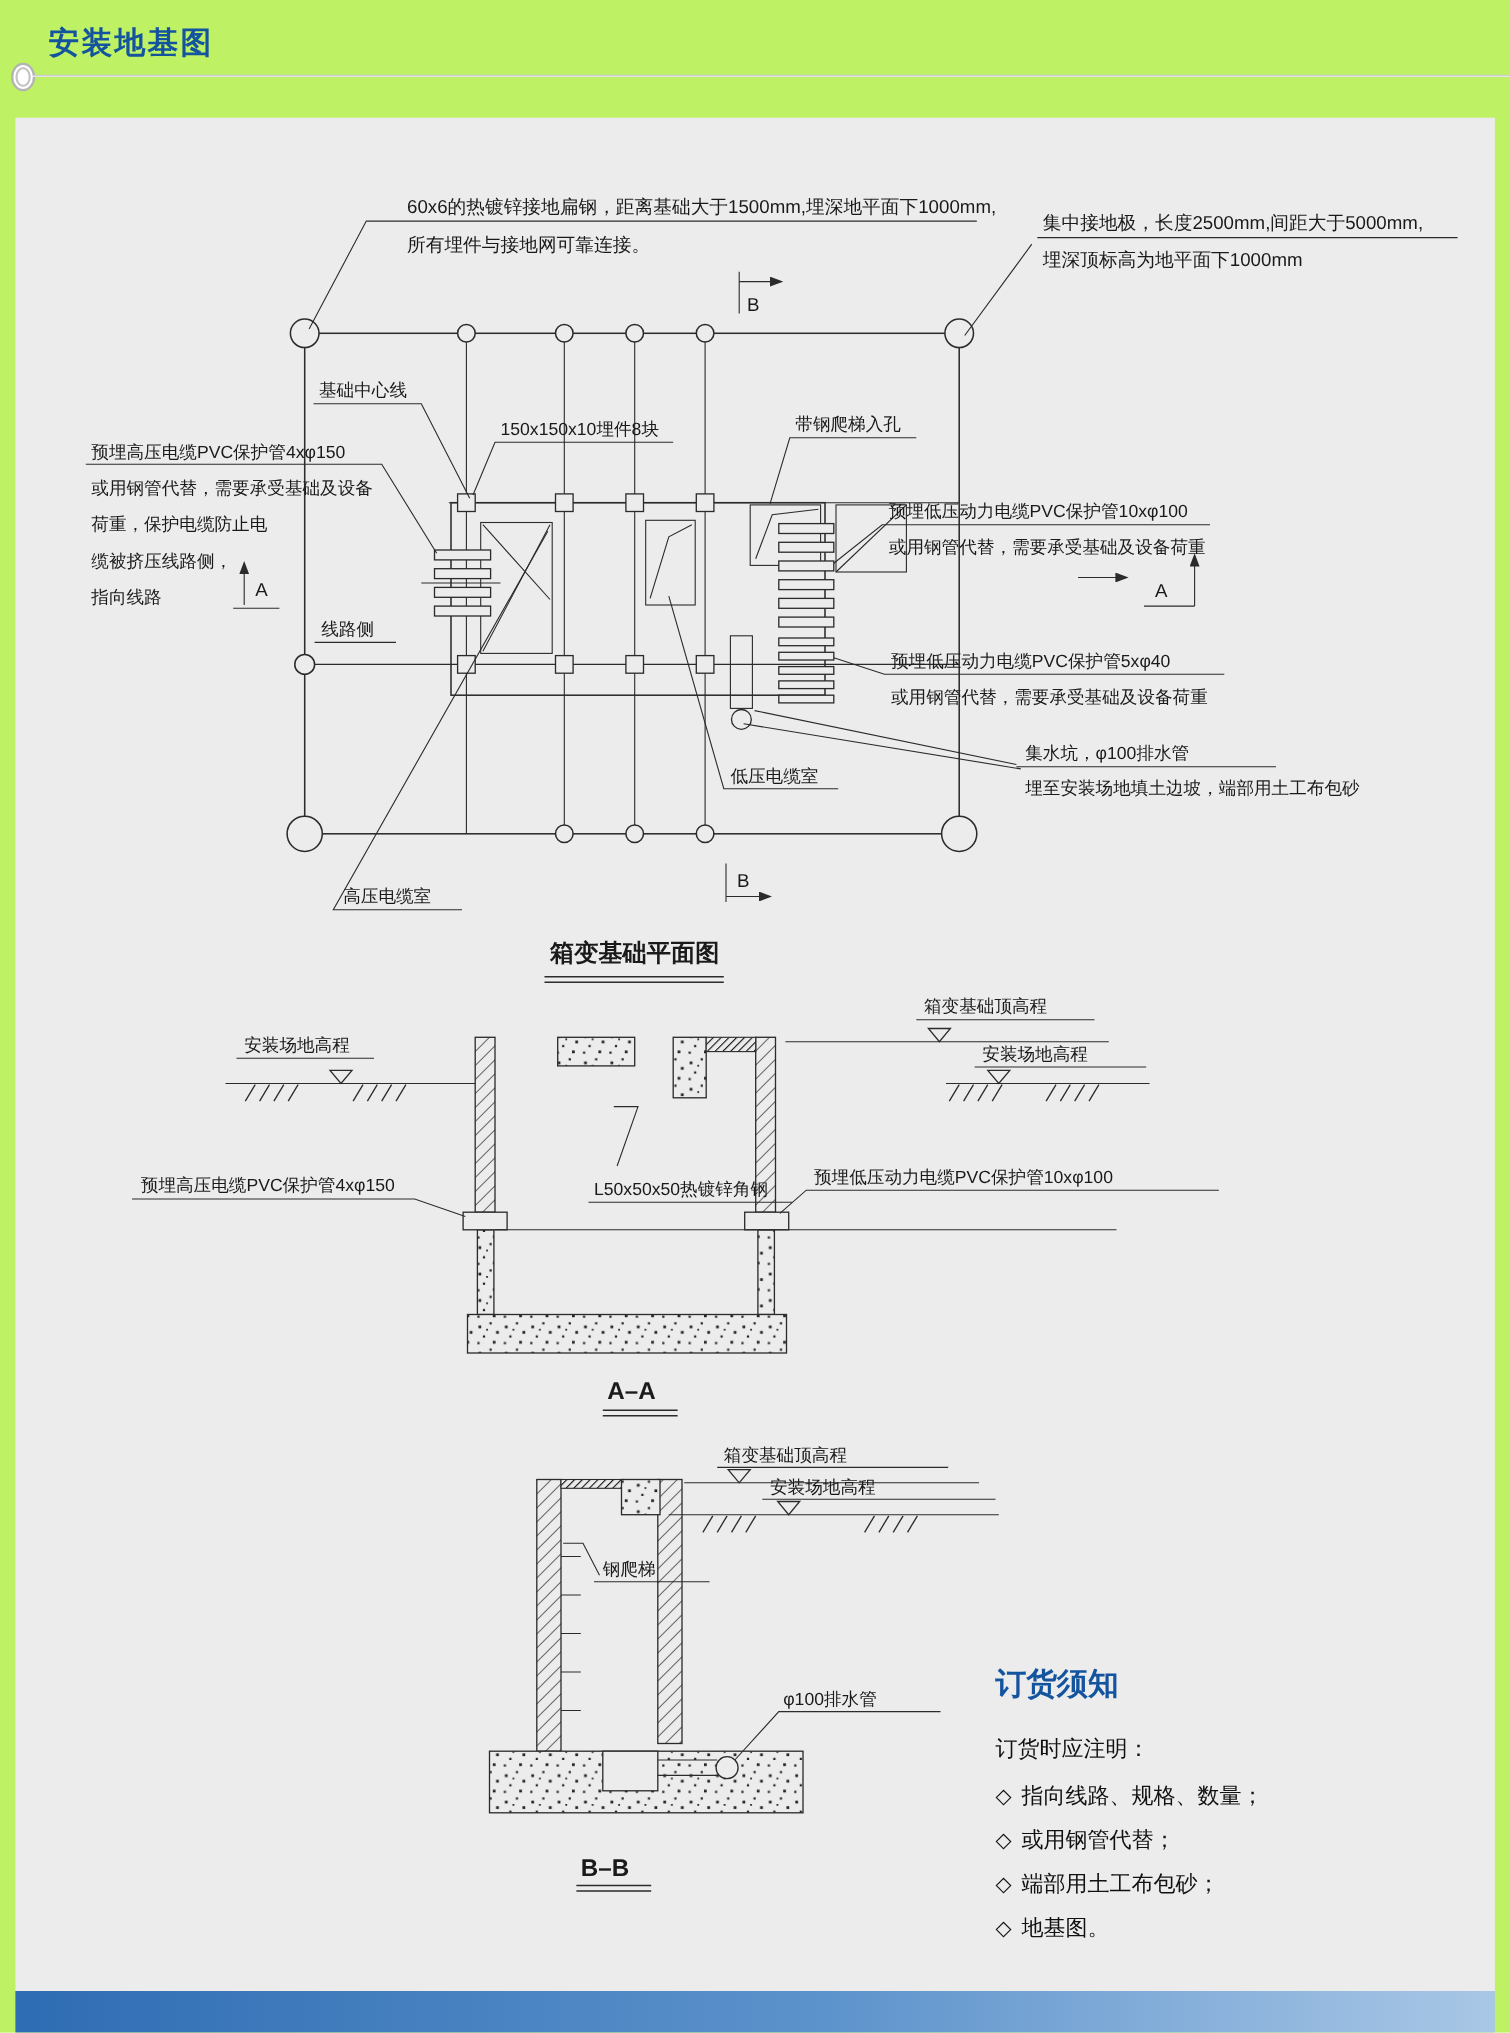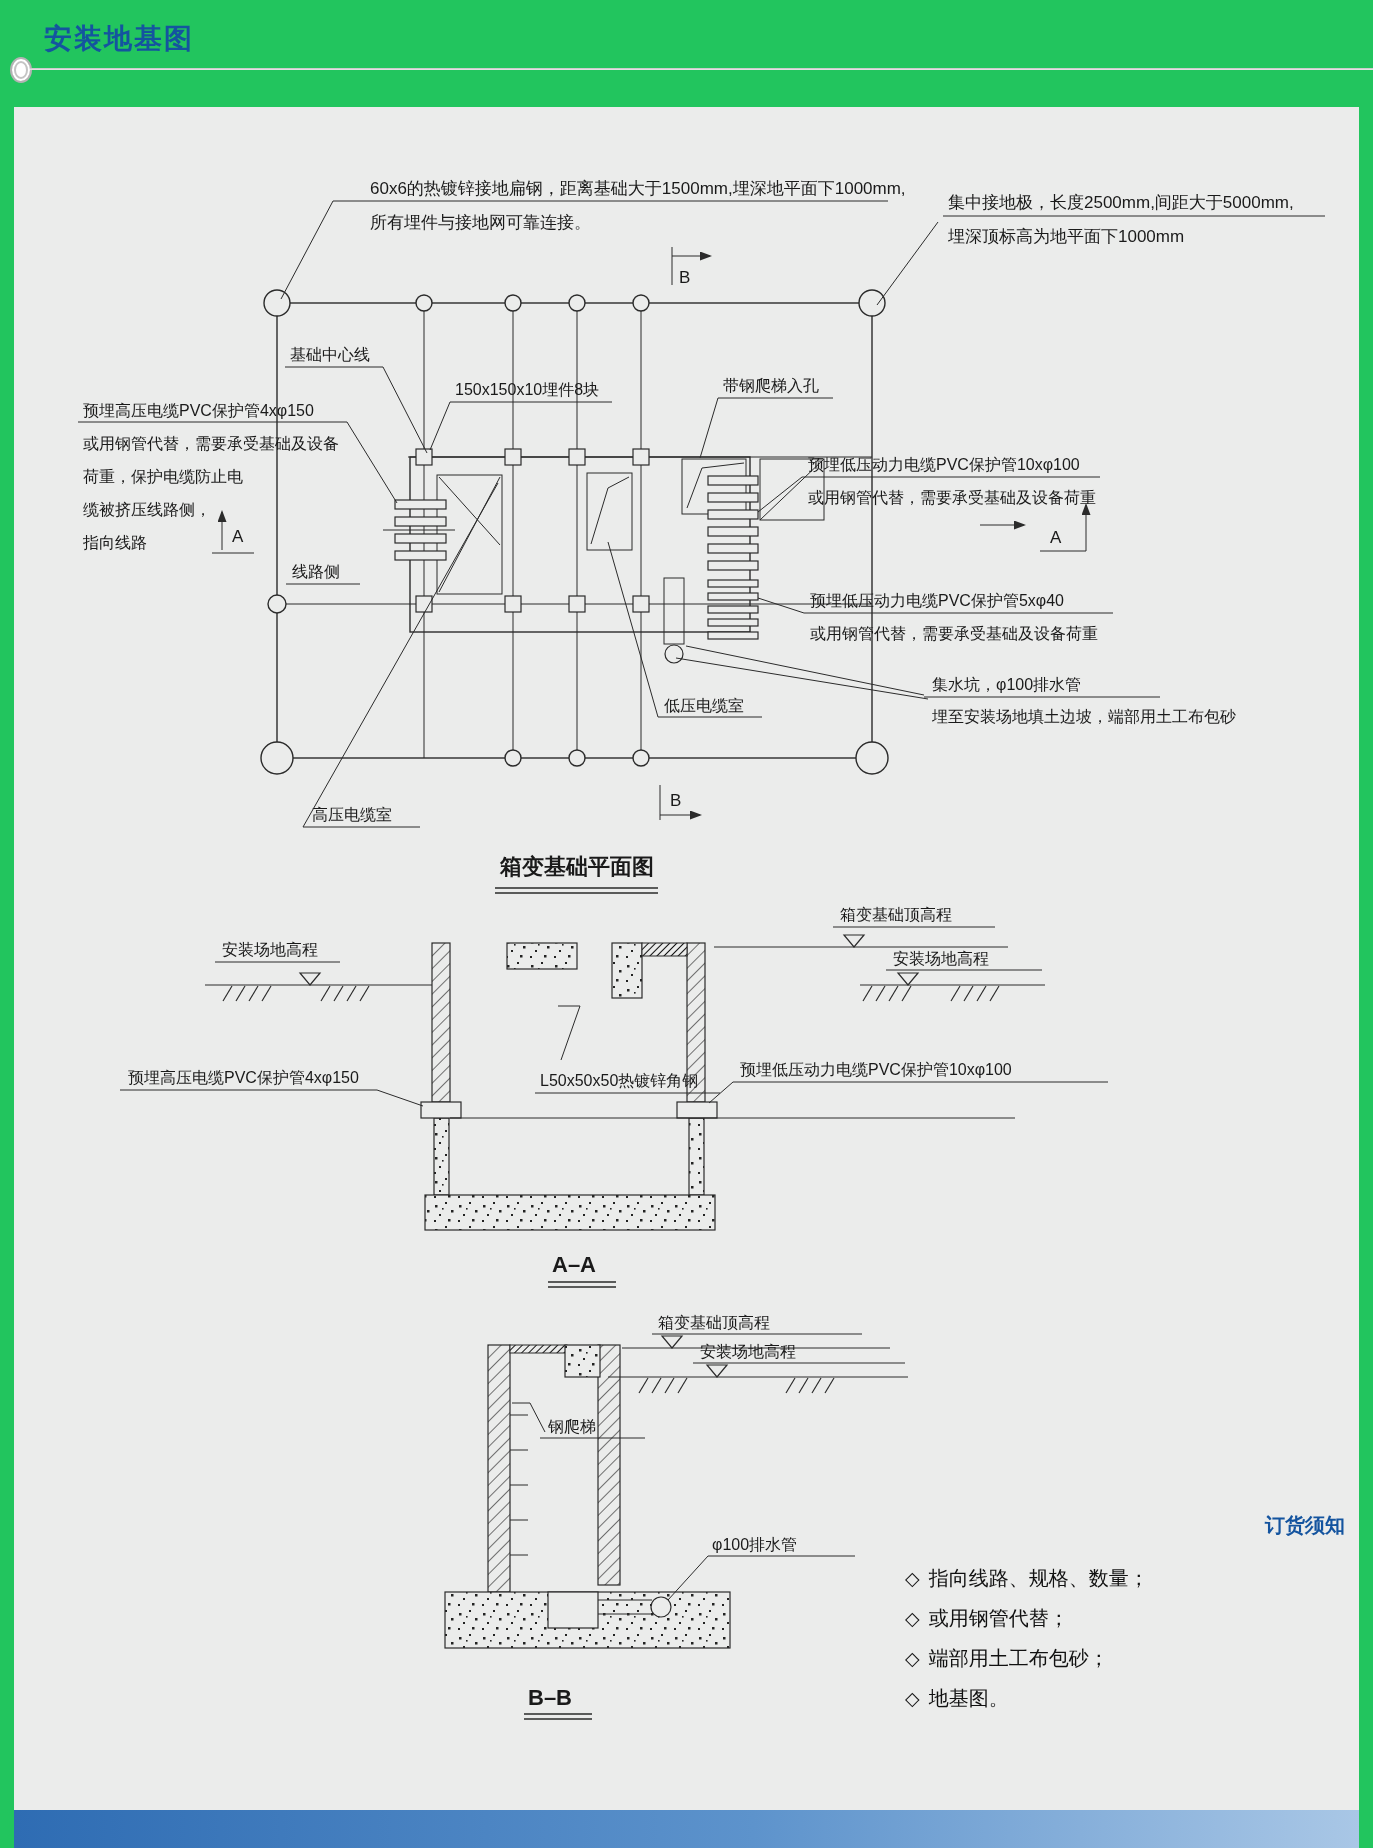--- a/index.html
+++ b/index.html
@@ -1,29 +1,29 @@
 <!DOCTYPE html>
 <html><head>
 <meta charset="utf-8">
 <style>
   html,body{margin:0;padding:0;background:#ffffff;}
-  .page{position:relative;width:1373px;height:1848px;background:#22c55e;
+  .page{position:relative;width:1373px;height:1848px;background:#bef264;
         font-family:"Liberation Sans","DejaVu Sans",sans-serif;overflow:hidden;}
   .hdr-title{position:absolute;left:44px;top:20px;font-size:28px;font-weight:bold;
              color:#14549F;letter-spacing:2px;}
   .hdr-rule{position:absolute;left:30px;top:68px;width:1343px;height:2px;
             background:linear-gradient(#c2c2c2,#ededed);}
   .hdr-ring{position:absolute;left:10px;top:57px;width:18px;height:22px;border:2px solid #b3b3b3;
             border-radius:50%;background:#fff;box-shadow:inset 0 0 0 2px #fff, inset 0 0 0 4px #c4c4c4;}
   .panel{position:absolute;left:14px;top:107px;width:1345px;height:1703px;background:#EBECEB;}
   svg.draw{position:absolute;left:14px;top:107px;}
   .footer-bar{position:absolute;left: 14px;top:1810px;width:1345px;height:38px;
             background:linear-gradient(90deg,#2E6CB3 0%,#5D93CC 55%,#A9C7E6 100%);}
   .ordering{position:absolute;left:905px;top:1512px;width:440px;color:#111;}
-  .ord-h{font-size:20px;font-weight:bold;color:#14549F;margin:0 0 26px 0;text-align:right;}
+  .ord-h{font-size:28px;font-weight:bold;color:#14549F;margin:0 0 26px 0;}
   .ord-intro{font-size:20px;margin:0 0 16px 0;}
   .ord-item{font-size:20px;margin:0 0 13px 0;display:flex;gap:9px;align-items:baseline;}
   .diamond{font-size:19px;}
   
   .ln{stroke:#2B2B2B;stroke-width:1.4;fill:none;}
   .lnt{stroke:#2B2B2B;stroke-width:1;fill:none;}
   .nd{fill:#EBECEB;stroke:#2B2B2B;stroke-width:1.4;}
   .wh{fill:#EBECEB;stroke:#2B2B2B;stroke-width:1.2;}
   .hat{fill:url(#hatch);stroke:#2B2B2B;stroke-width:1.2;}
   .hatd{fill:url(#hatchD);stroke:#2B2B2B;stroke-width:1;}
@@ -314,20 +314,21 @@
       <text x="712" y="1550">φ100排水管</text>
       <path class="lnt" d="M855,1556 L708,1556 L668,1600"></path>
 
       <text class="t22" x="528" y="1705">B–B</text>
       <path class="ln" d="M524,1714 H592 M524,1719 H592"></path>
     </g>
   </svg>
 
   <div class="ordering">
     <div class="ord-h">订货须知</div>
+    <div class="ord-intro">订货时应注明：</div>
     <div class="ord-item">
       <span class="diamond">◇</span>
       <span>指向线路、规格、数量；</span>
     </div>
     <div class="ord-item">
       <span class="diamond">◇</span>
       <span>或用钢管代替；</span>
     </div>
     <div class="ord-item">
       <span class="diamond">◇</span>

